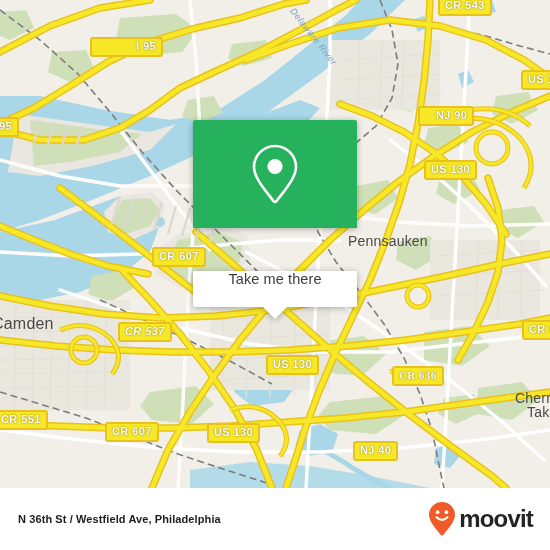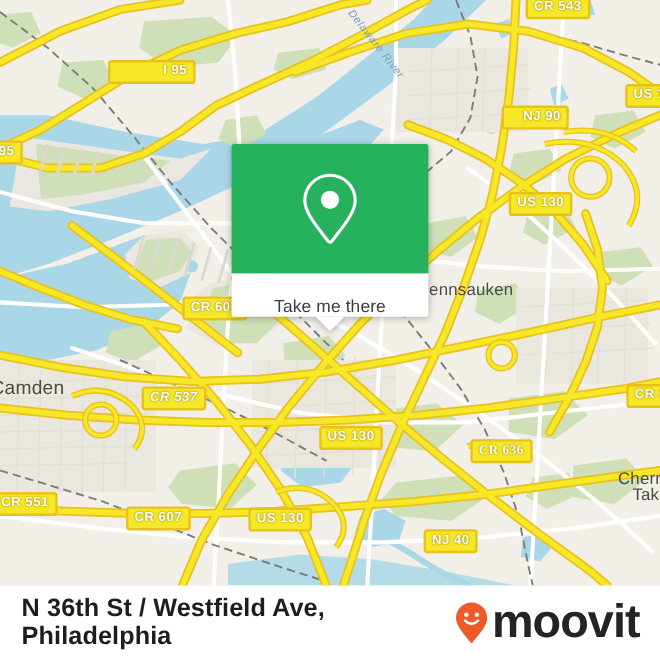--- a/index.html
+++ b/index.html
@@ -74,24 +74,25 @@
     border-radius: 2px 2px 0 0;
     display: flex;
     align-items: center;
     justify-content: center;
   }
   #popup-bar {
     width: 100%;
     background: #ffffff;
     height: 36px;
     display: flex;
-    align-items: flex-end;
+    align-items: flex-start;
     justify-content: center;
     border-radius: 0 0 2px 2px;
     position: relative;
+    margin-top: 43px;
   }
   #popup-bar-label {
     font-size: 14.5px;
     color: #3c3c3c;
     letter-spacing: 0.1px;
   }
   #popup-tail {
     position: absolute;
     left: 50%;
     margin-left: -12px;
@@ -122,32 +123,32 @@
     left: 0; top: 488px;
     width: 550px; height: 62px;
     background: #ffffff;
     display: flex;
     align-items: center;
     justify-content: space-between;
     box-sizing: border-box;
     padding: 0 17px 0 18px;
   }
   #footer-title {
-    font-size: 21px;
+    font-size: 11px;
     color: #1d1d1d;
     font-weight: 600;
     letter-spacing: 0.1px;
   }
   #brand {
     display: flex;
     align-items: center;
     gap: 2px;
   }
   #brand-word {
-    font-size: 39px;
+    font-size: 24px;
     color: #242424;
     font-weight: 700;
     letter-spacing: -0.8px;
     line-height: 30px;
   }
 </style>
 </head>
 <body>
 
 <div id="app">
@@ -359,24 +360,24 @@
       </g>
     </svg>
 
     <div class="water-label" style="left:296px; top:6px; transform: rotate(52deg); transform-origin: 0 0;">Delaware River</div>
 
     <div class="place" style="left:348px; top:233px;">Pennsauken</div>
     <div class="place" style="left:-8px; top:315px; font-size:16px;">Camden</div>
     <div class="place" style="left:515px; top:390px;">Cherry</div>
     <div class="place" style="left:527px; top:404px;">Take</div>
 
-    <div class="shield" style="left:90px;  top:50px;padding-left:44px;">I 95</div>
+    <div class="shield" style="left:90px;  top:37px;padding-left:44px;">I 95</div>
     <div class="shield" style="left:-8px;  top:117px;">95</div>
     <div class="shield" style="left:438px; top:-4px;">CR 543</div>
-    <div class="shield" style="left:418px; top:88px;padding-left:16px;">NJ 90</div>
+    <div class="shield" style="left:418px; top:106px;padding-left:16px;">NJ 90</div>
     <div class="shield" style="left:521px; top:70px;">US 130</div>
     <div class="shield" style="left:424px; top:160px;">US 130</div>
     <div class="shield" style="left:152px; top:247px;">CR 607</div>
     <div class="shield" style="left:118px; top:322px;font-style:italic;">CR 537</div>
     <div class="shield" style="left:266px; top:355px;">US 130</div>
     <div class="shield" style="left:392px; top:366px;font-family:Liberation Serif, serif;">CR 636</div>
     <div class="shield" style="left:522px; top:320px;">CR 6</div>
     <div class="shield" style="left:-6px;  top:410px;">CR 551</div>
     <div class="shield" style="left:105px; top:422px;">CR 607</div>
     <div class="shield" style="left:207px; top:423px;">US 130</div>

